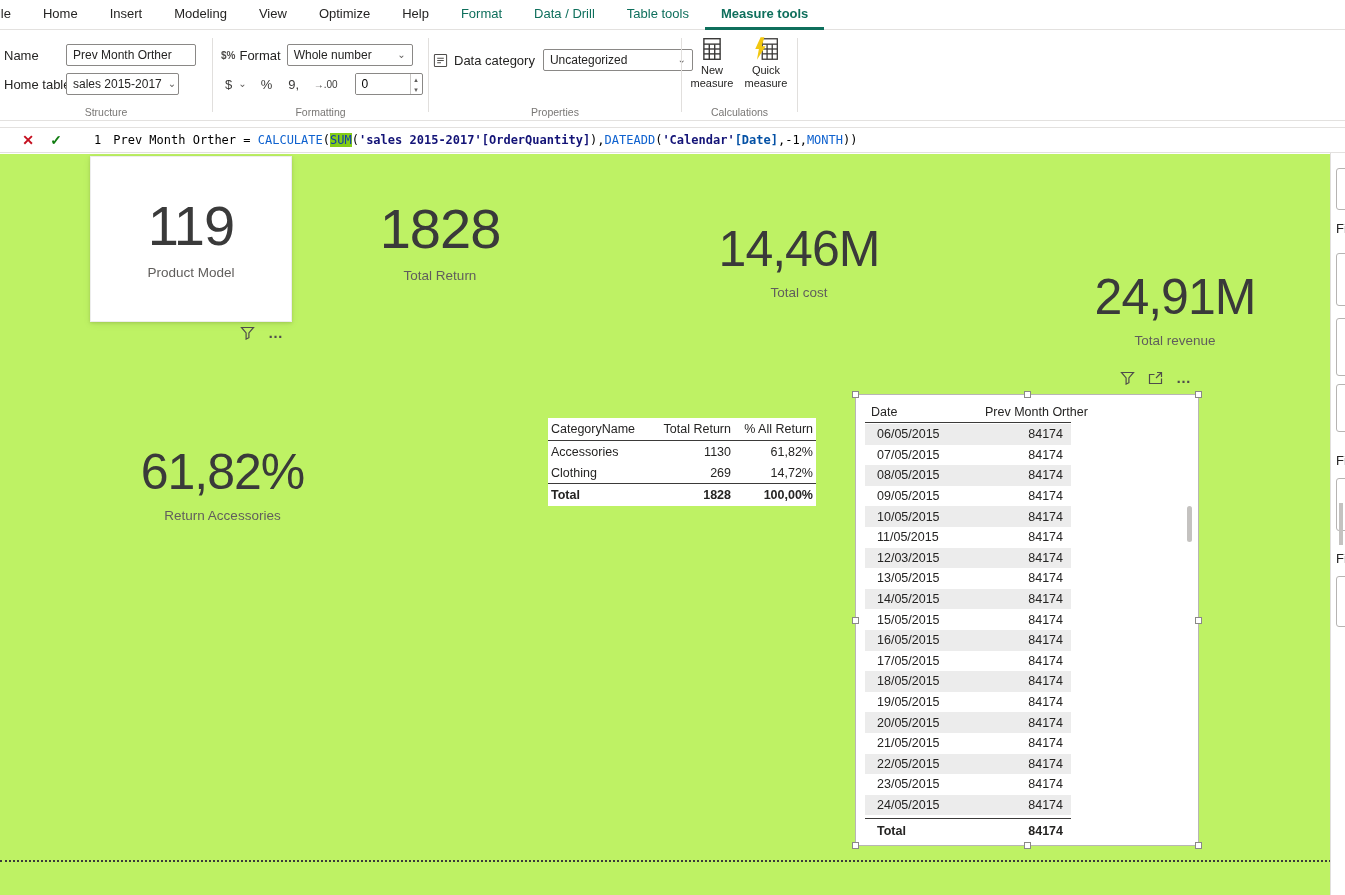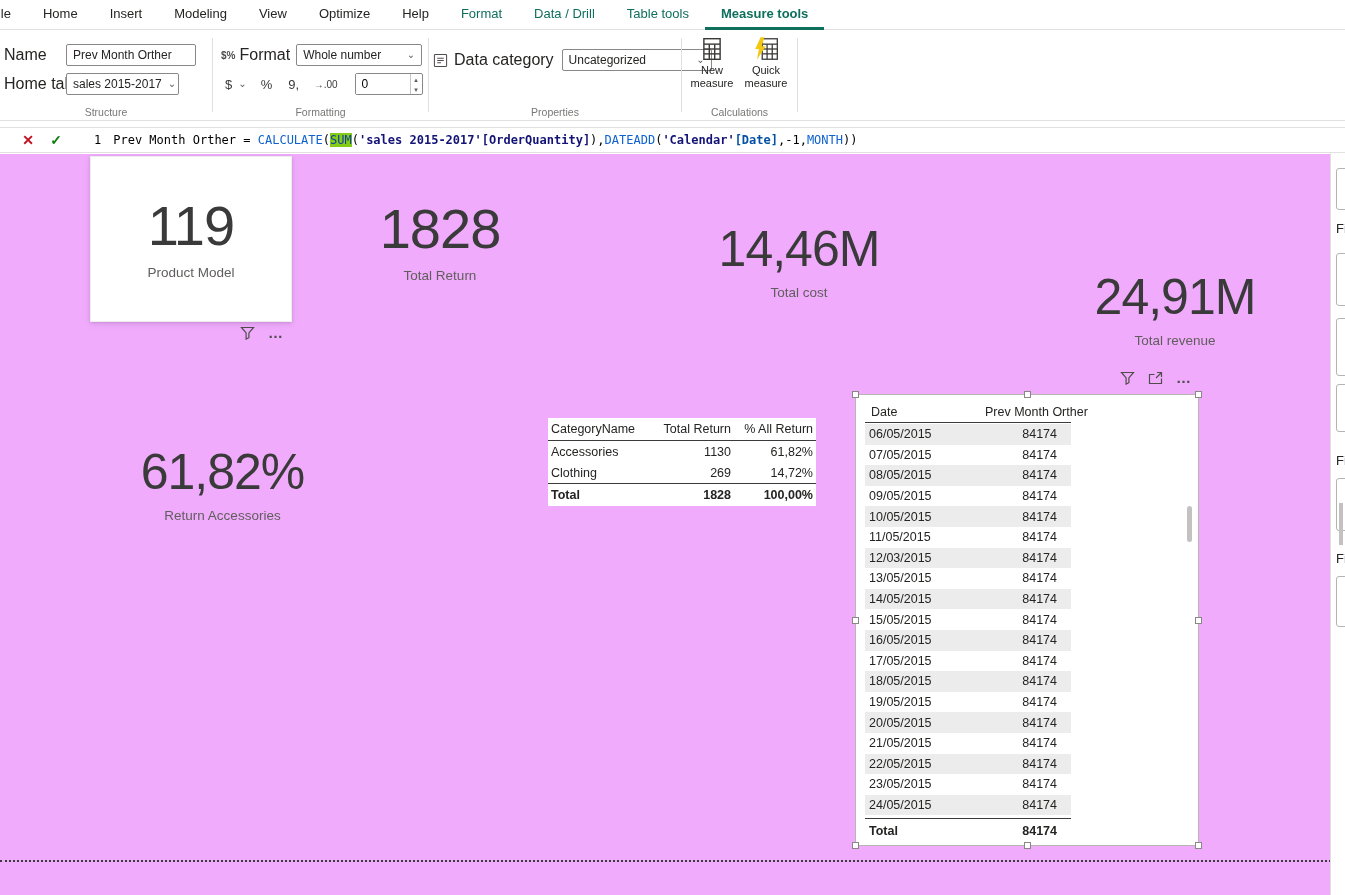--- a/index.html
+++ b/index.html
@@ -12,21 +12,21 @@
   .apptab:first-child{margin-left:-26px}
   .apptab.ctx{color:#0e6f5c}
   .apptab.active{font-weight:bold;border-bottom-color:#0e6f5c}
 
   
   .ribbon{position:absolute;top:30px;left:0;right:0;height:91px;border-bottom:1px solid #e3e1df;font-size:12px;background:#fff}
   .rgroup{position:absolute;top:0;height:100%}
   .glabel{position:absolute;bottom:2px;left:0;right:0;text-align:center;font-size:10.5px;color:#797775}
   .vdiv{position:absolute;top:8px;bottom:8px;width:1px;background:#e1dfdd}
   .frow{position:absolute;display:flex;align-items:center}
-  .flabel{font-size:16px;color:#252423;white-space:nowrap}
+  .flabel{font-size:13px;color:#252423;white-space:nowrap}
   .tinput{height:22px;border:1px solid #8a8886;border-radius:2px;font:12px "Liberation Sans",sans-serif;padding:0 6px;color:#252423;background:#fff}
   .pbi-select{height:22px;border:1px solid #8a8886;border-radius:2px;background:#fff;display:flex;align-items:center;justify-content:space-between;padding:0 6px;font-size:12px;color:#252423;cursor:pointer;white-space:nowrap}
   .chev{font-size:10px;color:#605e5c;margin-left:6px;line-height:1}
   .iconbtn{display:inline-flex;align-items:center;justify-content:center;height:22px;min-width:18px;padding:0 2px;color:#3b3a39;font-size:13px;cursor:pointer;border-radius:2px;white-space:nowrap}
   .badge{font-size:10px;font-weight:bold;color:#4f4d4b}
   .spinner{display:flex;align-items:stretch;border:1px solid #8a8886;border-radius:2px;height:22px;width:68px;background:#fff;overflow:hidden}
   .spinner input{border:0;outline:0;width:100%;font:12px "Liberation Sans",sans-serif;padding:0 6px}
   .spin-btns{display:flex;flex-direction:column;border-left:1px solid #c8c6c4;width:15px}
   .spin-btns span{flex:1;font-size:7px;line-height:1;display:flex;align-items:center;justify-content:center;color:#605e5c;cursor:pointer}
   .bigbtn{position:absolute;top:6px;display:flex;flex-direction:column;align-items:center;gap:2px;font-size:11px;color:#252423;text-align:center;cursor:pointer;line-height:1.2}
@@ -37,21 +37,21 @@
   .fb-x{color:#c50f1f;margin-left:14px}
   .fb-check{color:#107c10}
   .fb-code{margin-left:24px;font-family:"DejaVu Sans Mono",monospace;font-size:12px;white-space:pre;color:#000;display:flex;align-items:center}
   .linenum{margin-right:12px}
   .tok-function{color:#0f62cf}
   .tok-selected{color:#0f3fa8;background:#84cc16}
   .tok-reference{color:#131377;font-weight:bold}
   .tok-column{color:#0451a5;font-weight:bold}
 
   
-  .canvas{position:absolute;top:154px;left:0;right:0;bottom:0;background:#f0abfc}
+  .canvas{position:absolute;top:154px;left:0;right:0;bottom:0;background:#bef264}
   .card{position:absolute;display:flex;flex-direction:column;align-items:center;justify-content:center}
   .card-value{font-size:56px;color:#3a3a3a;letter-spacing:-1px;line-height:1}
   .card-label{font-size:13.5px;color:#605e5c;margin-top:11px}
   .card.small .card-value{font-size:50px}
   .card-sel{border:1px solid #ededed;box-shadow:0 1px 3px rgba(0,0,0,.12),0 2px 8px rgba(0,0,0,.07);background:#fff}
   .vis-icons{position:absolute;display:flex;gap:13px;align-items:center;color:#605e5c}
   .vis-icons > span{cursor:pointer;display:inline-flex;align-items:center}
   .ellipsis{font-size:15px;color:#4f4d4b;font-weight:bold;line-height:.5}
 
   
@@ -63,21 +63,21 @@
   .c{padding:0 3px;white-space:nowrap}
   .c0{text-align:left}.c1,.c2{text-align:right}
 
   
   .date-visual{position:absolute;left:855px;top:394px;width:344px;height:452px;border:1px solid #b8b6b4;background:#fff}
   .dt-header{position:absolute;left:9px;top:6px;width:206px;height:22px;border-bottom:1px solid #3b3a39;display:grid;grid-template-columns:120px 86px;align-items:center;font-size:12.5px}
   .dh0{padding-left:6px}.dh1{text-align:right;padding-right:2px;white-space:nowrap}
   .dt-body{position:absolute;left:9px;top:29px;width:206px}
   .dt-row{display:grid;grid-template-columns:120px 86px;height:20.6px;align-items:center;font-size:12.5px;cursor:pointer}
   .dt-row.alt{background:#ececec}
-  .d0{padding-left:4px;white-space:nowrap}.d1{text-align:right;padding-right:14px}
+  .d0{padding-left:12px;white-space:nowrap}.d1{text-align:right;padding-right:8px}
   .dt-total{position:absolute;left:9px;top:423px;width:206px;height:24px;border-top:1px solid #3b3a39;display:grid;grid-template-columns:120px 86px;align-items:center;font-weight:bold;font-size:12.5px}
   .dt-scroll{position:absolute;right:6px;top:111px;width:5px;height:36px;background:#c4c2c0;border-radius:3px;cursor:pointer}
   .handle{position:absolute;width:7px;height:7px;background:#fff;border:1px solid #8a8886}
 
   
   .right-strip{position:absolute;left:1330px;top:153px;width:15px;height:742px;border-left:1px solid #e1dfdd;background:#fff}
   .rp-box{position:absolute;left:5px;width:28px;border:1px solid #b6b4b2;border-radius:3px;background:#fff}
   .rp-label{position:absolute;left:5px;font-size:13px;color:#252423;white-space:nowrap}
   .rp-scroll{position:absolute;left:8px;top:350px;width:4px;height:42px;background:#c4c2c0}
 

